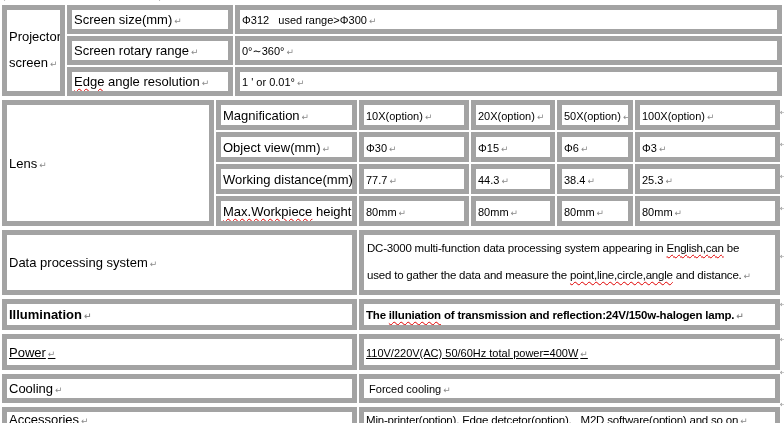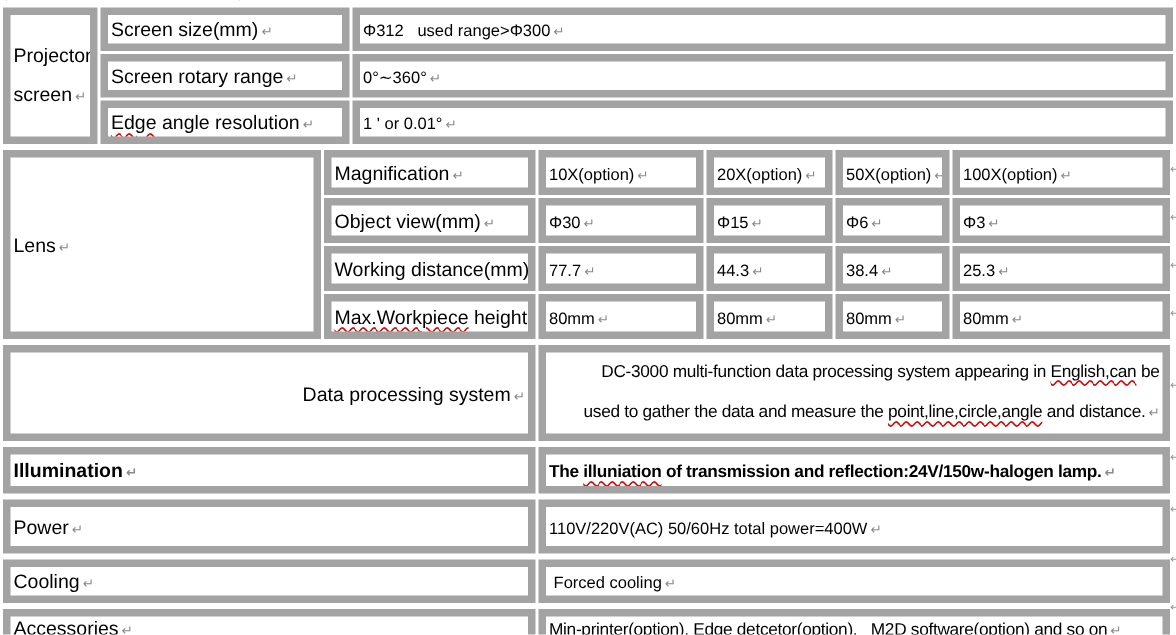--- a/index.html
+++ b/index.html
@@ -10,23 +10,23 @@
   .tmark.m1{left:2px;}
   .tmark.m2{left:157px;}
   table.t{border-collapse:separate;border-spacing:2px;table-layout:fixed;}
   table.t td{border:5px solid #a3a3a3;box-sizing:border-box;padding:0 2px;
              vertical-align:middle;overflow:hidden;background:#fff;}
   .t1{width:784px;}
   .t1 td{height:29px;}
   .t2{width:782px;}
   .t2 td{height:30px;}
   .tw{width:782px;}
-  .t3 td{height:58px;text-align:right;}
+  .t3 td{height:58px;}
   .t4 td{height:31px;font-weight:bold;}
-  .t5 td{height:36px;}
+  .t5 td{height:36px;text-decoration:underline;}
   .t6 td{height:29px;}
   .t7 td{height:14px;}
   .center{text-align:left;}
   .lbl,.val{white-space:pre;}
   .val{font-size:11px;}
   .small{font-size:11.5px;letter-spacing:-0.2px;}
   .line{white-space:pre;line-height:27px;padding-left:1px;}
   .mark{color:#8a8a8a;font-size:9px;margin-left:2px;vertical-align:baseline;}
   .wavy{text-decoration-line:underline;text-decoration-style:wavy;
         text-decoration-color:#e00000;text-decoration-thickness:1px;text-underline-offset:2px;}

